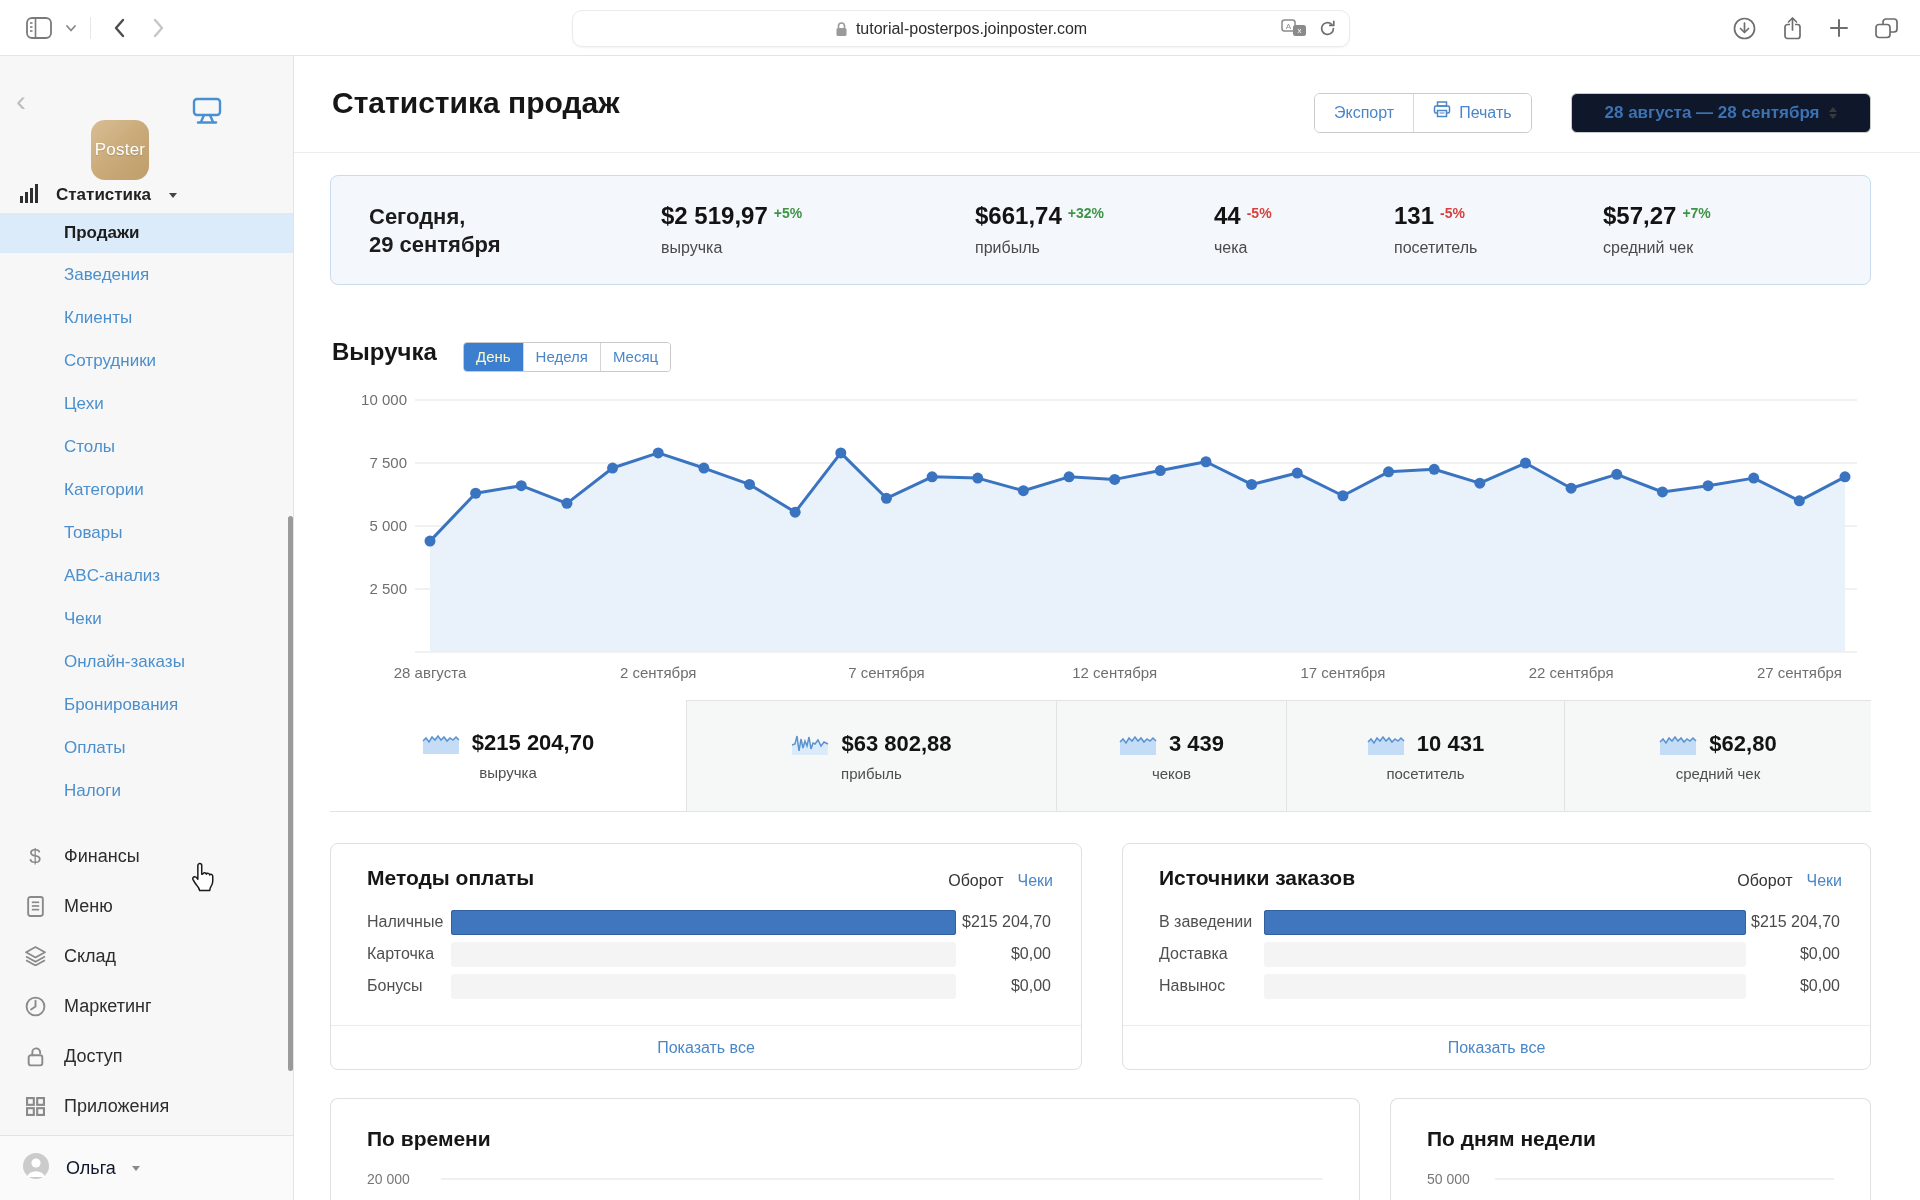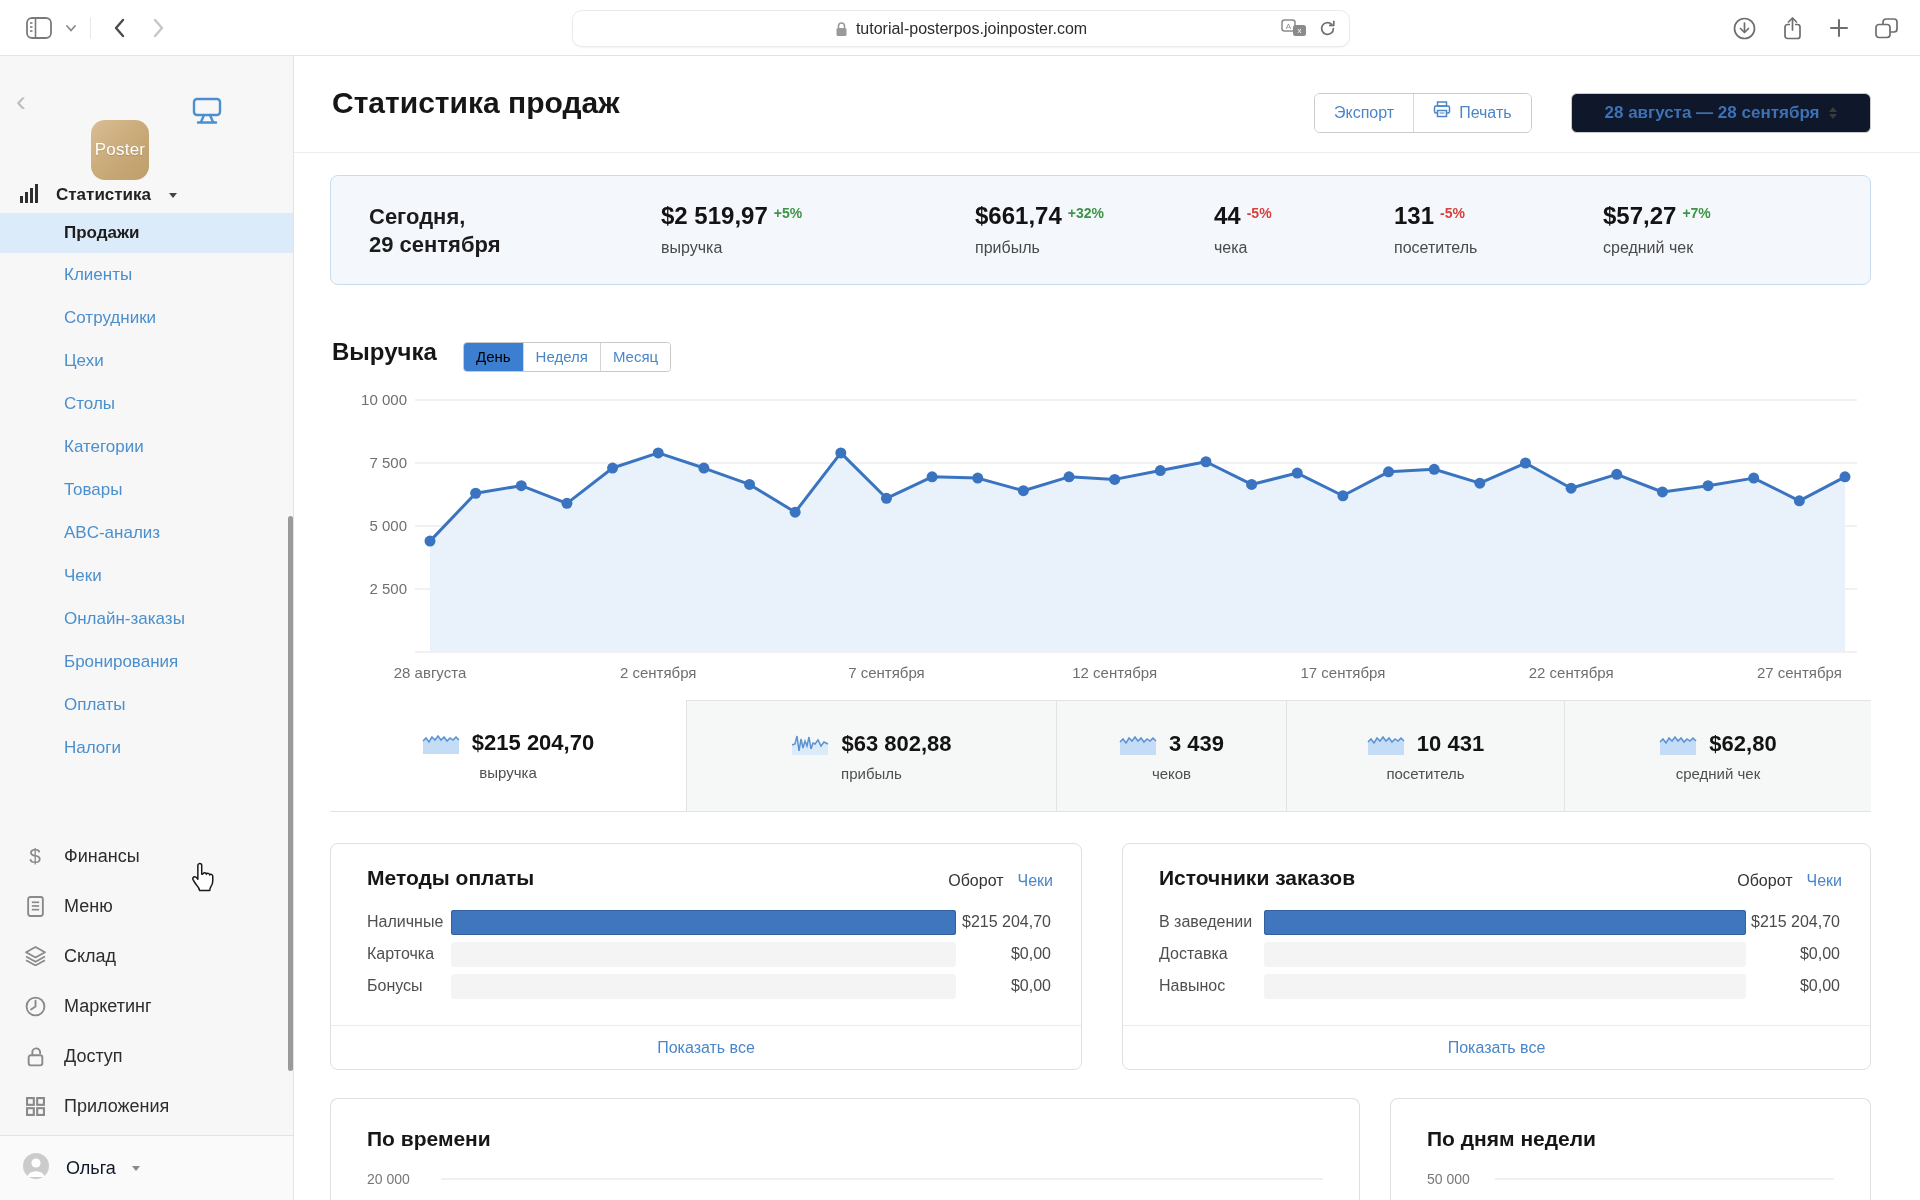--- a/index.html
+++ b/index.html
@@ -71,21 +71,21 @@
   .tstat .td { font-size:14px; font-weight:700; margin-left:6px; vertical-align:6px; }
   .td.up { color:#3f9345; } .td.down { color:#d9403c; }
   .tstat .tl { font-size:16px; color:#4a4a4a; margin-top:9px; }
 
   
   .rev-title { position:absolute; left:332px; top:338px; font-size:24px; font-weight:700; color:#161616; }
   .tabs { position:absolute; left:463px; top:342px; display:flex; border:1px solid #c9c9c9; border-radius:4px;
     overflow:hidden; background:#fff; height:30px; }
   .tab { height:28px; line-height:28px; padding:0 12px; font-size:15px; color:#4a86c8; cursor:pointer; background:#fff; }
   .tab + .tab { border-left:1px solid #d5d5d5; }
-  .tab.active { background:#3c7fd0; color:#000000; }
+  .tab.active { background:#3c7fd0; color:#fef9c3; }
   #rev-chart { position:absolute; left:345px; top:390px; }
   .ytick { font-size:15px; fill:#6f6f6f; font-family:"Liberation Sans",sans-serif; }
   .xtick { font-size:15px; fill:#6f6f6f; font-family:"Liberation Sans",sans-serif; }
 
   
   .sumrow { position:absolute; left:330px; top:700px; width:1541px; height:112px; display:flex;
     border-bottom:1px solid #e3e3e3; }
   .sumcell { display:flex; flex-direction:column; align-items:center; justify-content:center; gap:8px;
     background:#f6f7f7; border-top:1px solid #e3e3e3; border-left:1px solid #e3e3e3; cursor:pointer; }
   .sumcell:first-child { border-left:none; }
@@ -228,20 +228,21 @@
           <rect x="10" y="4" width="3" height="15" fill="#2f2f2f"></rect>
           <rect x="15" y="0" width="3" height="19" fill="#2f2f2f"></rect>
         </svg>
     </span>
     <span class="lbl">Статистика</span>
     <span class="caret-dn"></span>
   </div>
 
   <div class="nav-list">
       <div class="nav-item active">Продажи</div>
+      <div class="nav-item">Заведения</div>
       <div class="nav-item">Клиенты</div>
       <div class="nav-item">Сотрудники</div>
       <div class="nav-item">Цехи</div>
       <div class="nav-item">Столы</div>
       <div class="nav-item">Категории</div>
       <div class="nav-item">Товары</div>
       <div class="nav-item">ABC-анализ</div>
       <div class="nav-item">Чеки</div>
       <div class="nav-item">Онлайн-заказы</div>
       <div class="nav-item">Бронирования</div>

